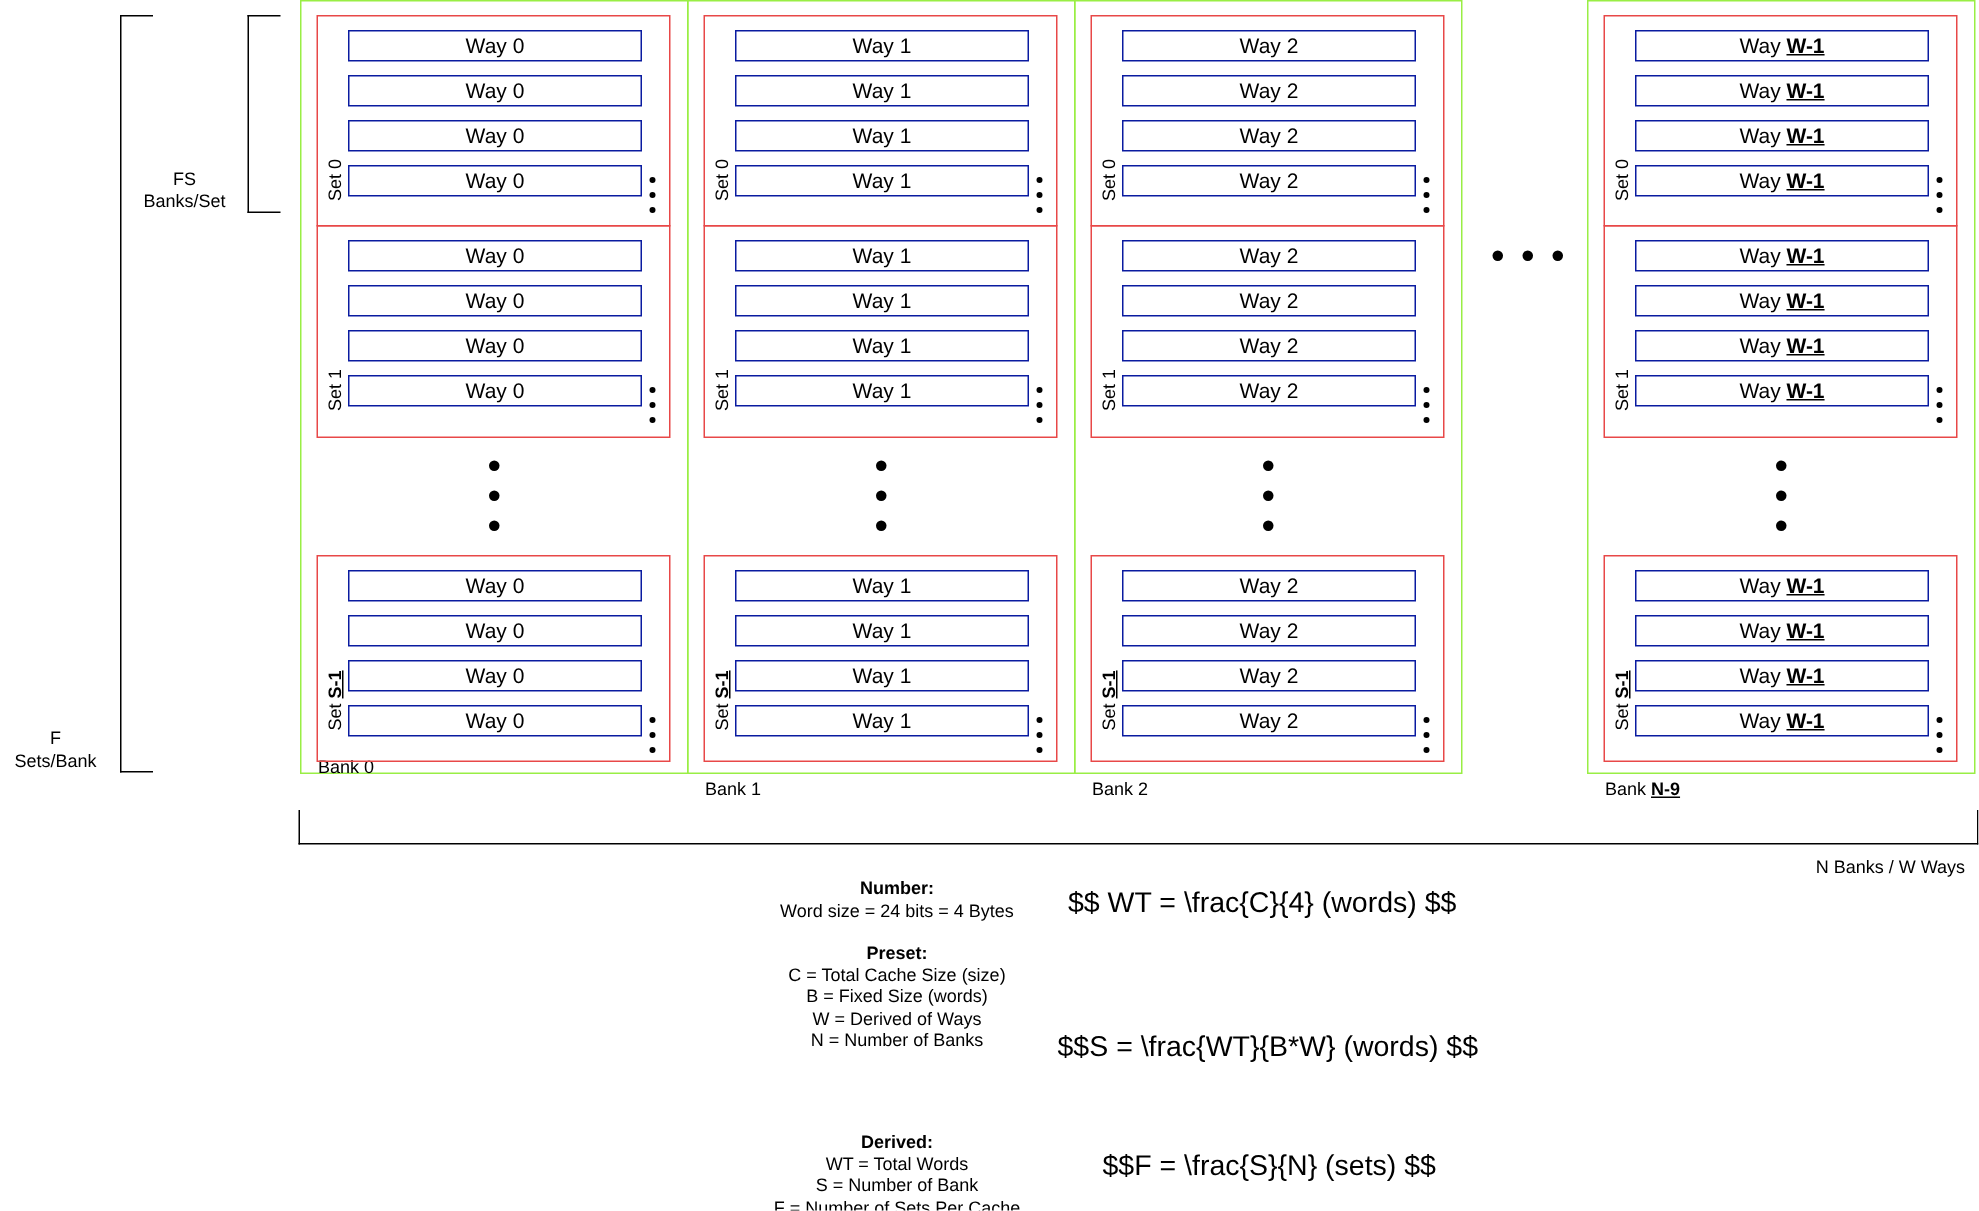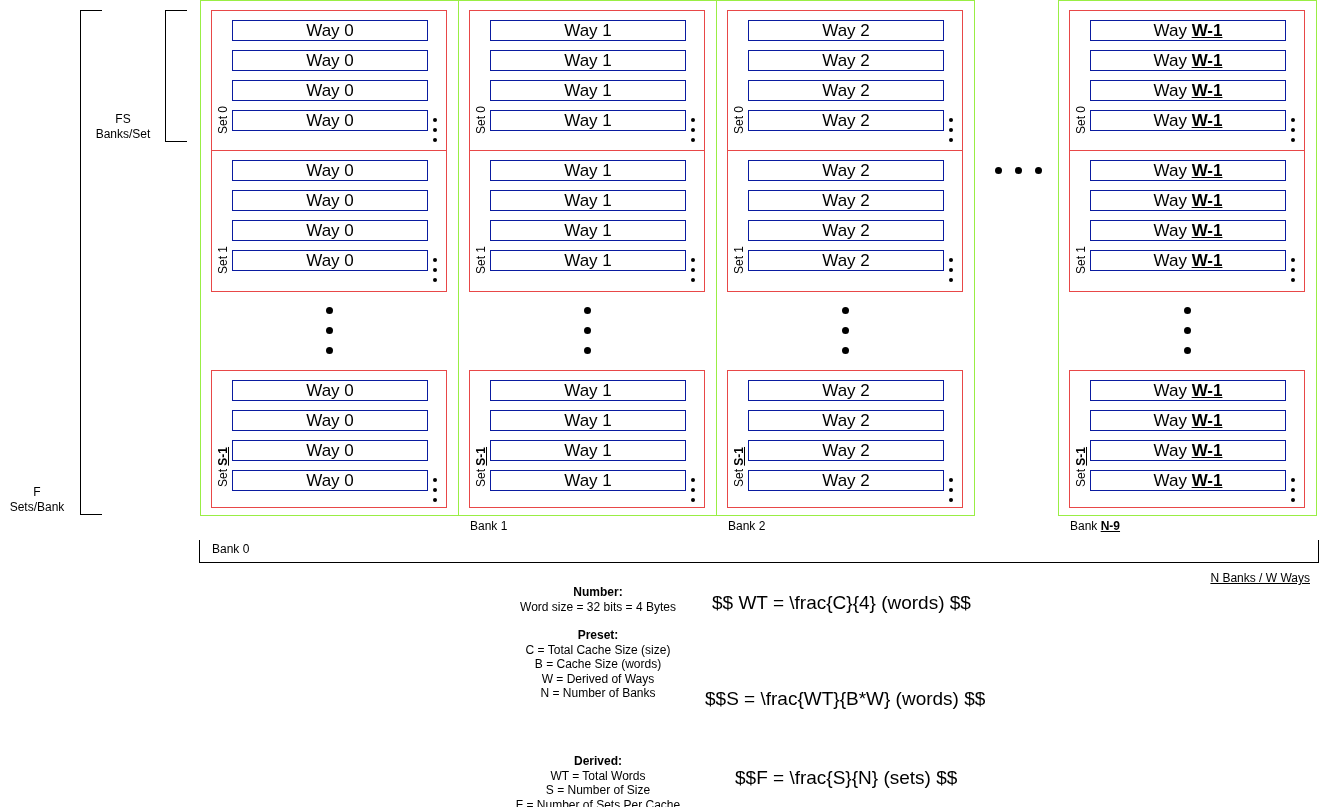--- a/index.html
+++ b/index.html
@@ -3,21 +3,21 @@
 <meta charset="utf-8">
 <style>
   html, body { margin:0; padding:0; background:#ffffff; }
   body { width:1319px; height:807px; position:relative; overflow:hidden;
          font-family:"Liberation Sans", sans-serif; color:#000; }
   .abs { position:absolute; }
   .bracket { position:absolute; border:1px solid #000; border-right:none; }
   .bank { position:absolute; border:1px solid #99ee44; box-sizing:border-box; }
   .set { position:absolute; border:1px solid #e84848; box-sizing:border-box; }
   .way { position:absolute; border:1px solid #0a1ba0; box-sizing:border-box;
-         height:21px; font-size:17px; line-height:19px; text-align:center; background:#fff; }
+         height:21px; font-size:14px; line-height:19px; text-align:center; background:#fff; }
   .setlabel { position:absolute; font-size:12px; transform:rotate(-90deg);
               transform-origin:left top; white-space:nowrap; }
   .dot { position:absolute; width:4px; height:4px; border-radius:50%; background:#000; }
   .bigdot { position:absolute; width:7px; height:7px; border-radius:50%; background:#000; }
   .banklabel { position:absolute; font-size:12px; }
   .u { text-decoration:underline; font-weight:bold; }
   .legend { position:absolute; font-size:12px; text-align:center; line-height:14.5px; }
   .legend b { font-weight:bold; }
   .formula { position:absolute; font-size:19px; white-space:nowrap; }
   .sidelabel { position:absolute; font-size:12px; text-align:center; line-height:15px; }
@@ -32,21 +32,21 @@
   <div>FS</div>
   <div>Banks/Set</div>
 </div>
 <div class="sidelabel" style="left:2px;top:485px;width:70px;">
   <div>F</div>
   <div>Sets/Bank</div>
 </div>
 
 <div id="banks">
     <div class="bank" style="left:200px;top:0px;width:259px;height:516px;"></div>
-    <div class="banklabel" style="left:212px;top:542px;"><span>Bank </span><span>0</span></div>
+    <div class="banklabel" style="left:212px;top:504px;"><span>Bank </span><span>0</span></div>
     <div class="set" style="left:211px;top:10px;width:236px;height:141px;"></div>
     <div class="setlabel" style="left:216px;top:134px;"><span>Set </span><span>0</span></div>
     <div class="way" style="left:232px;top:20px;width:196px;"><span>Way </span><span>0</span></div>
     <div class="way" style="left:232px;top:50px;width:196px;"><span>Way </span><span>0</span></div>
     <div class="way" style="left:232px;top:80px;width:196px;"><span>Way </span><span>0</span></div>
     <div class="way" style="left:232px;top:110px;width:196px;"><span>Way </span><span>0</span></div>
     <div class="dot" style="left:433px;top:118px;"></div>
     <div class="dot" style="left:433px;top:128px;"></div>
     <div class="dot" style="left:433px;top:138px;"></div>
     <div class="set" style="left:211px;top:150px;width:236px;height:142px;"></div>
@@ -166,35 +166,35 @@
     <div class="bigdot" style="left:1184px;top:307px;"></div>
     <div class="bigdot" style="left:1184px;top:327px;"></div>
     <div class="bigdot" style="left:1184px;top:347px;"></div>
   </div>
 
 <div class="bigdot" style="left:995px;top:167px;"></div>
 <div class="bigdot" style="left:1015px;top:167px;"></div>
 <div class="bigdot" style="left:1035px;top:167px;"></div>
 
 <div class="abs" style="left:199px;top:540px;width:1118px;height:22px;border:1px solid #000;border-top:none;"></div>
-<div class="abs" style="left:1150px;top:571px;width:160px;text-align:right;font-size:12px;text-decoration:underline;">N Banks / W Ways</div>
+<div class="abs" style="left:1150px;top:571px;width:160px;text-align:right;font-size:12px;">N Banks / W Ways</div>
 
 <div class="legend" style="left:498px;top:585px;width:200px;">
   <div><b>Number:</b></div>
-  <div>Word size = 32 bits = 4 Bytes</div>
+  <div>Word size = 24 bits = 4 Bytes</div>
 </div>
 <div class="legend" style="left:498px;top:628px;width:200px;">
   <div><b>Preset:</b></div>
   <div>C = Total Cache Size (size)</div>
-  <div>B = Cache Size (words)</div>
+  <div>B = Fixed Size (words)</div>
   <div>W = Derived of Ways</div>
   <div>N = Number of Banks</div>
 </div>
 <div class="legend" style="left:498px;top:754px;width:200px;">
   <div><b>Derived:</b></div>
   <div>WT = Total Words</div>
-  <div>S = Number of Size</div>
+  <div>S = Number of Bank</div>
   <div>F = Number of Sets Per Cache</div>
 </div>
 
 <div class="formula" style="left:712px;top:592px;">$$ WT = \frac{C}{4} (words) $$</div>
 <div class="formula" style="left:705px;top:688px;">$$S = \frac{WT}{B*W} (words) $$</div>
 <div class="formula" style="left:735px;top:767px;">$$F = \frac{S}{N} (sets) $$</div>
 
 </body></html>

